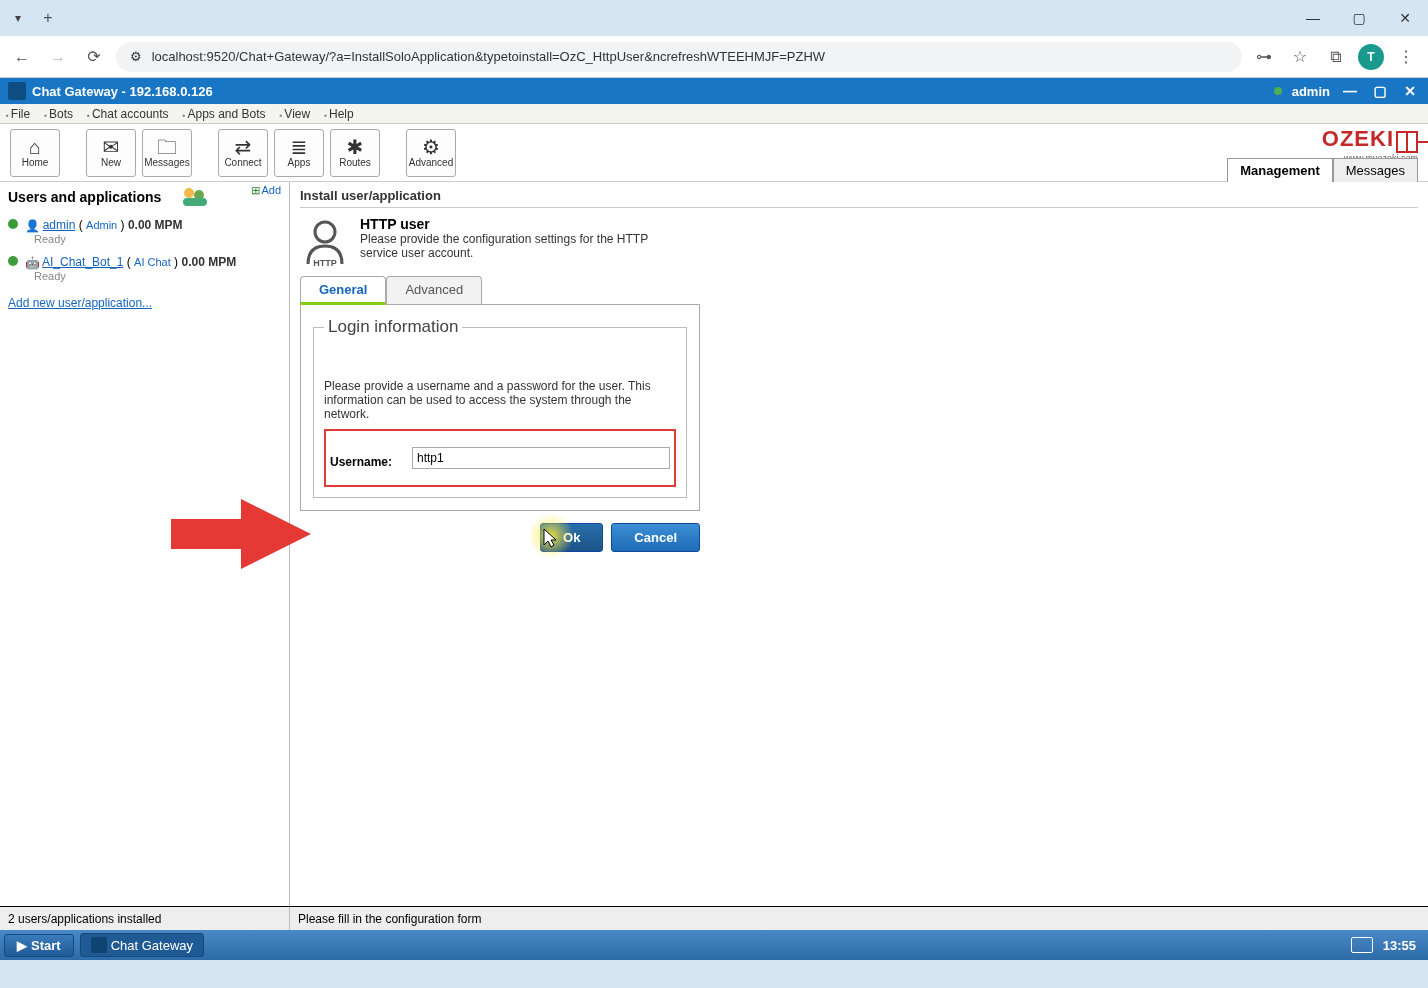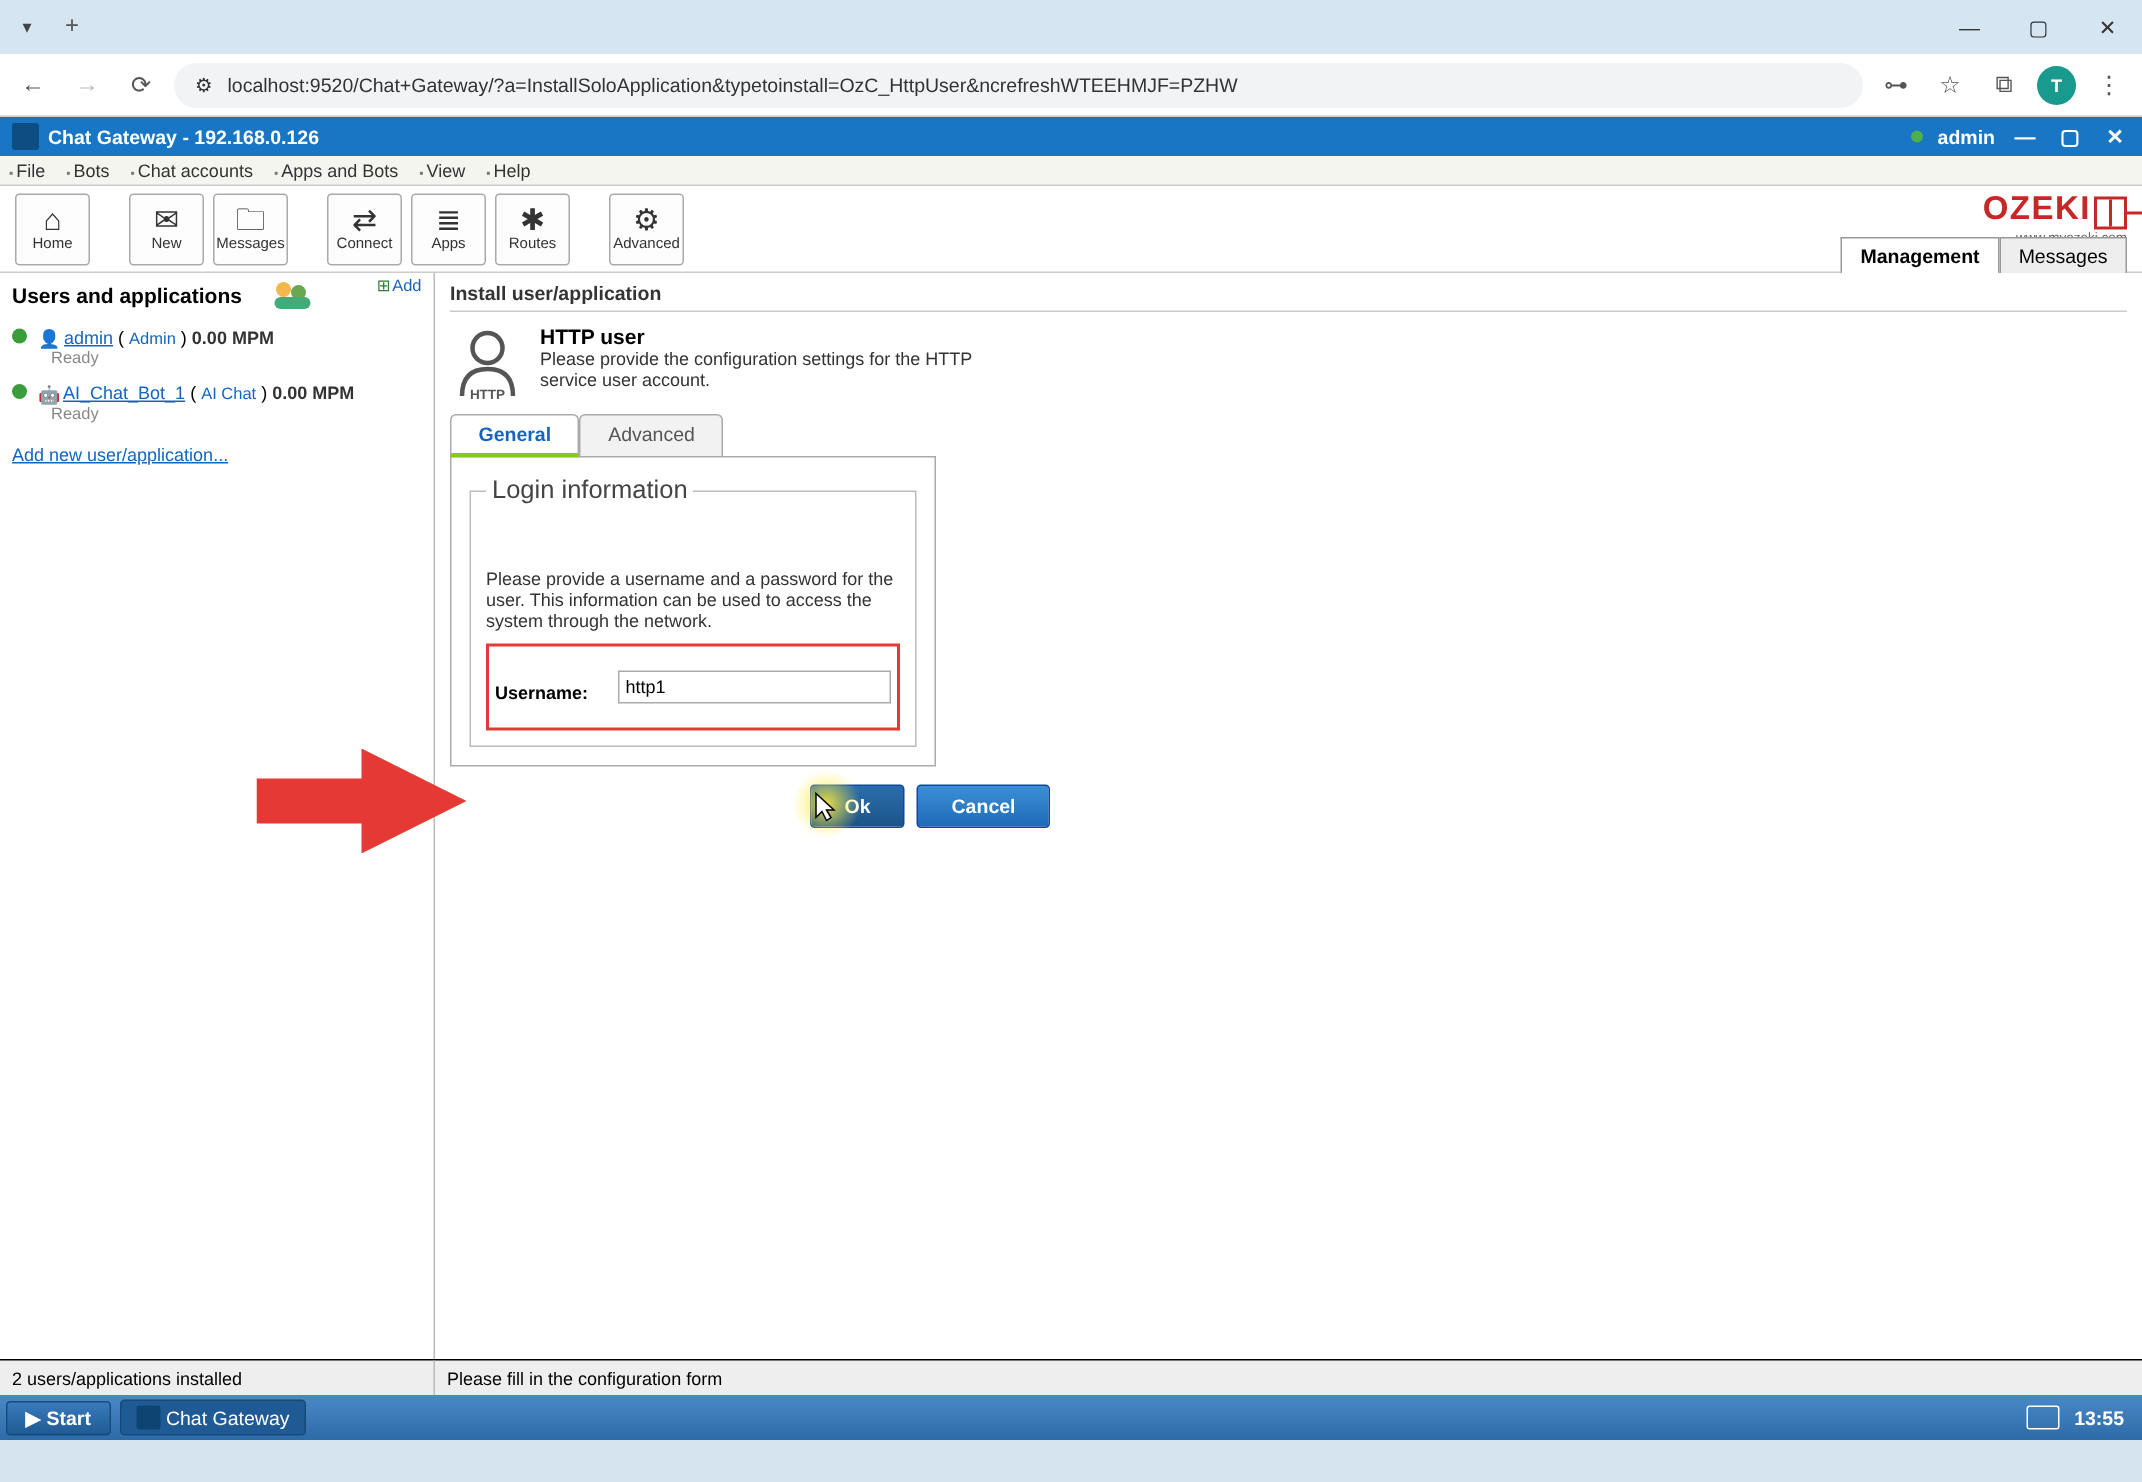--- a/index.html
+++ b/index.html
@@ -74,21 +74,21 @@
   .content-title { font-size:13px; font-weight:bold; color:#333; border-bottom:1px solid #ccc; padding-bottom:4px; }
   .hdr-block { display:flex; gap:10px; margin-top:8px; }
   .http-icon { width:50px; height:50px; }
   .hdr-txt h3 { font-size:14px; }
   .hdr-txt p { font-size:12px; color:#333; max-width:300px; }
 
   .tabs { display:flex; margin-top:10px; }
   .tab-btn { border:1px solid #aaa; border-bottom:none; padding:5px 18px; font-size:13px; background:#f2f2f2; color:#555; border-radius:4px 4px 0 0; }
   .tab-btn.active { background:#fff; color:#1565c0; font-weight:bold; border-bottom:3px solid #84cc16; position:relative; z-index:2; }
 
-  .panel { border:1px solid #aaa; width:324px; padding:12px; font-size:12px; position:relative; margin-top:-1px; background:#fff; }
+  .panel { border:1px solid #aaa; width:400px; padding:12px; font-size:12px; position:relative; margin-top:-1px; background:#fff; }
   fieldset { border:1px solid #bbb; padding:10px; }
   legend { font-size:17px; color:#444; padding:0 4px; }
   .desc { font-size:12px; color:#333; margin-bottom:8px;margin-top:32px; }
 
   .highlight { border:2px solid #e53935; padding:6px 4px; }
   .form-row { display:flex; align-items:flex-end; margin:10px 0; }
   .form-row label { width:82px; font-weight:bold; font-size:12px; }
   .form-row input { flex:1; height:22px; border:1px solid #aaa; padding:0 4px; font-size:12px; }
   .eye { margin-left:4px; font-size:14px; }
 

